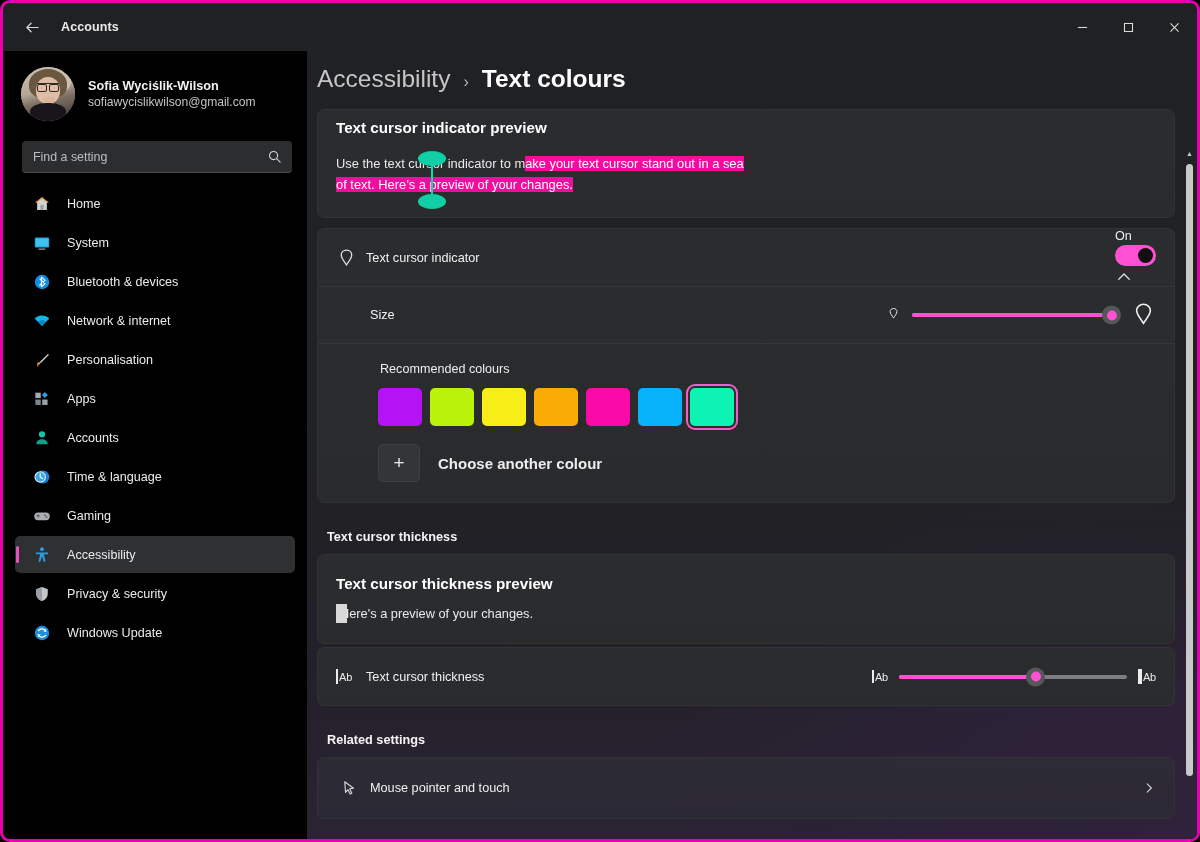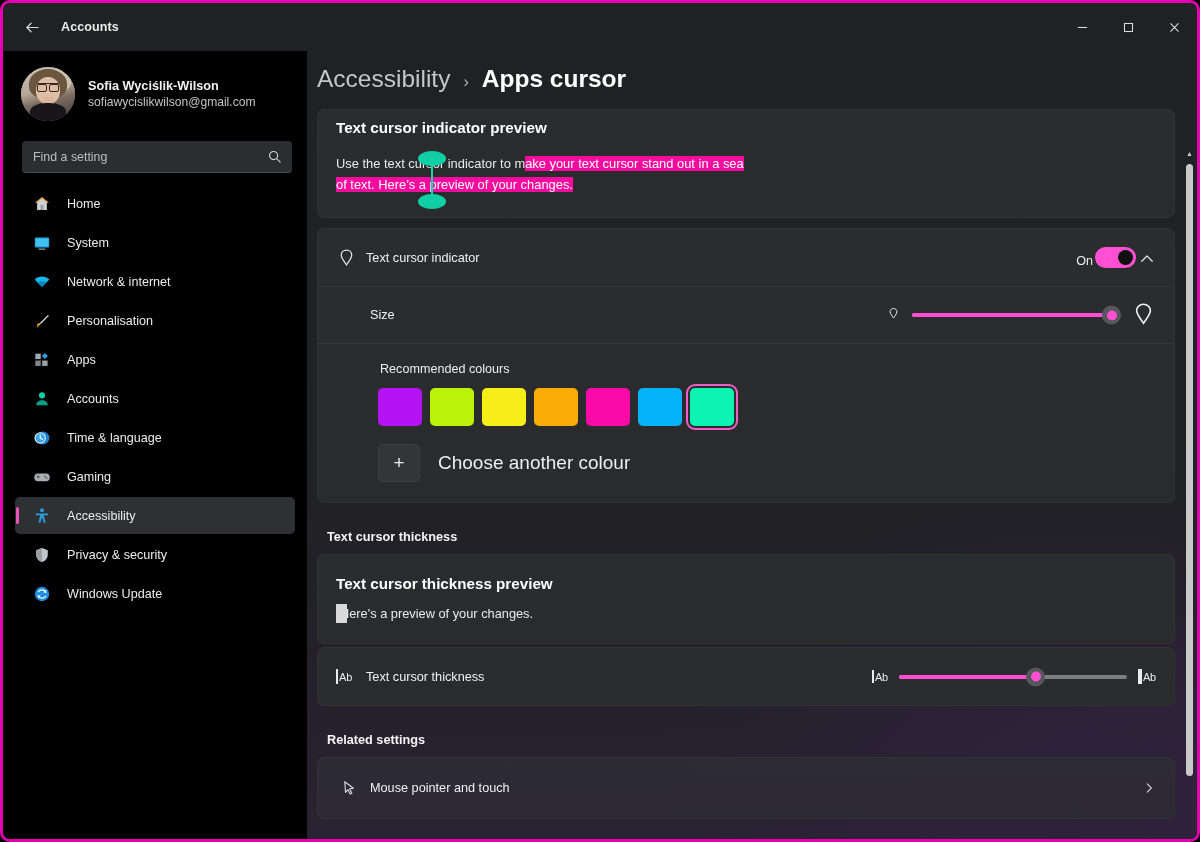--- a/index.html
+++ b/index.html
@@ -210,21 +210,21 @@
   
   #indicator-card { margin-top: 10px; }
   .row {
     display: flex; align-items: center;
     height: 57px;
     padding: 0 18px 0 18px;
   }
   .row + .row { border-top: 1px solid #343638; }
   .row-ico { width: 26px; flex: 0 0 26px; display:flex; align-items:center; }
   .row-label { font-size: 12.7px; color: #f0f0f0; margin-left: 4px; }
-  .row-right { margin-left: auto; display: flex; align-items: flex-end; gap: 2px; }
+  .row-right { margin-left: auto; display: flex; align-items: flex-start; gap: 2px; flex-direction: column; }
   #toggle-state { font-size: 12.6px; color: #ededed; }
   .toggle {
     width: 41px; height: 21px;
     border-radius: 11px;
     background: #ff4fd2;
     position: relative;
   }
   .toggle .knob {
     position: absolute; right: 3px; top: 3px;
     width: 15px; height: 15px; border-radius: 50%;
@@ -272,21 +272,21 @@
   }
   #another-row { display: flex; align-items: center; gap: 18px; margin-top: 18px; }
   #plus-btn {
     width: 42px; height: 38px;
     background: #333537;
     border: 1px solid #3c3e40;
     border-radius: 5px;
     display: flex; align-items: center; justify-content: center;
     color: #e6e6e6; font-size: 19px; font-weight: 300;
   }
-  #another-label { font-size: 19px; color: #ededed; }
+  #another-label { font-size: 15px; color: #ededed; font-weight: bold; }
 
   
   .section-head {
     font-size: 12.7px; font-weight: 700;
     color: #f4f4f4;
     margin: 27px 0 10px 10px;
   }
 
   
   #thick-card { padding: 20px 22px 22px 18px; }
@@ -406,20 +406,30 @@
         <span class="nav-ico">
           <svg viewBox="0 0 20 20" width="18" height="18">
             <rect x="2" y="4" width="16" height="11" rx="1.4" fill="#1fa8e0"></rect>
             <rect x="3.2" y="5.2" width="13.6" height="8.4" rx="1" fill="#3fc2f0"></rect>
             <rect x="6" y="16" width="8" height="1.4" rx=".7" fill="#9aa0a6"></rect>
           </svg>
         </span>
         <span class="nav-label">System</span>
       </div>
 
+      <div class="nav-item">
+        <span class="nav-ico">
+          <svg viewBox="0 0 20 20" width="18" height="18">
+            <circle cx="10" cy="10" r="8" fill="#0f8fe8"></circle>
+            <path d="M9.4 4.6l4 3.6-6 5.4 6 -5.4-4-3.6zM9.4 15.4l4-3.6-6-5.4" fill="none" stroke="#fff" stroke-width="1.25" stroke-linejoin="round"></path>
+            <path d="M9.4 4.6v10.8" stroke="#fff" stroke-width="1.25"></path>
+          </svg>
+        </span>
+        <span class="nav-label">Bluetooth &amp; devices</span>
+      </div>
 
       <div class="nav-item">
         <span class="nav-ico">
           <svg viewBox="0 0 20 20" width="18" height="18">
             <path d="M10 15.6L1.8 7.2C4 5.1 6.9 4 10 4s6 1.1 8.2 3.2z" fill="#17b5e8"></path>
             <path d="M10 15.6L5.6 10.9C6.8 9.8 8.3 9.2 10 9.2s3.2.6 4.4 1.7z" fill="#0a86c4"></path>
           </svg>
         </span>
         <span class="nav-label">Network &amp; internet</span>
       </div>
@@ -514,21 +524,21 @@
       </div>
 
     </div>
   </div>
 
   <div id="content">
 
     <div id="page-head">
       <span id="bc-parent">Accessibility</span>
       <span id="bc-sep">›</span>
-      <span id="bc-current">Apps cursor</span>
+      <span id="bc-current">Text colours</span>
     </div>
 
     <div id="scrollarea">
 
       <div class="card" id="preview-card">
         <div id="preview-title">Text cursor indicator preview</div>
         <div id="preview-body">
           <span>Use the text cursor indicator to m</span><span class="hl">ake your text cursor stand out in a sea</span><br>
           <span class="hl">of text. Here’s a preview of your changes.</span>
           <div id="caret">

